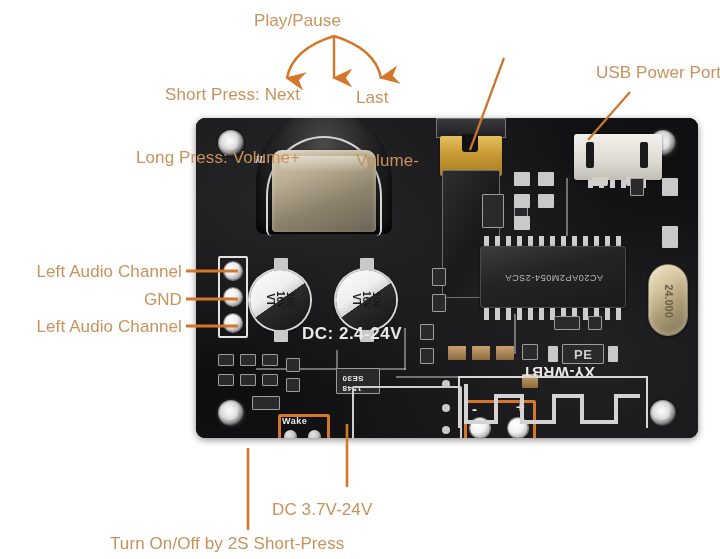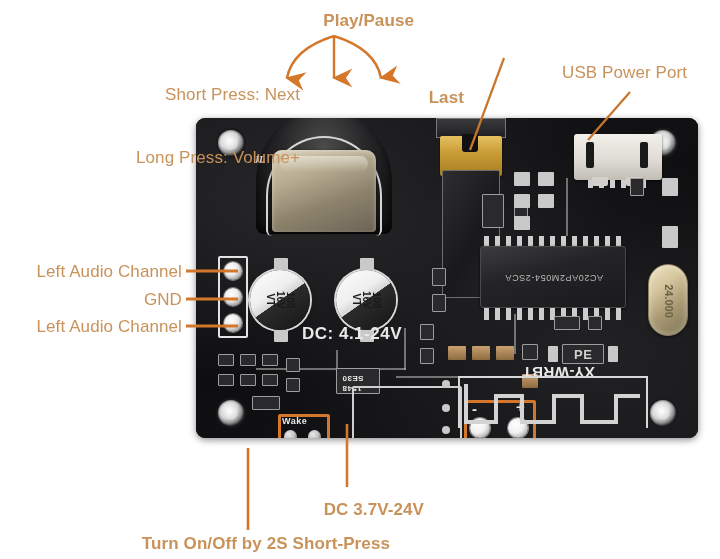--- a/index.html
+++ b/index.html
@@ -14,21 +14,21 @@
   
   .anno{
     position:absolute;
     color:#c8925a;
     font-size:17px;
     line-height:21px;
     white-space:pre;
     letter-spacing:.1px;
   }
   .anno.r{text-align:right;}
-  .anno.c{text-align:right;font-weight:bold;}
+  .anno.c{text-align:left;}
 
   
   #lines{position:absolute;left:0;top:0;width:720px;height:559px;pointer-events:none;}
 
   
   #board{
     position:absolute;
     left:196px;top:118px;width:502px;height:320px;
     background:#111113;
     border-radius:9px;
@@ -319,21 +319,21 @@
     <div class="smd" style="left:466px;top:60px;width:16px;height:18px;"></div>
     <div class="smd dark" style="left:434px;top:60px;width:14px;height:18px;"></div>
 
     <div class="smd dark" style="left:366px;top:226px;width:42px;height:20px;"></div>
     <div class="silktxt" style="left:378px;top:229px;font-size:13px;color:#d0d0d0;">PE</div>
     <div class="smd" style="left:352px;top:228px;width:10px;height:16px;"></div>
     <div class="smd" style="left:412px;top:228px;width:10px;height:16px;"></div>
     <div class="smd dark" style="left:358px;top:198px;width:26px;height:14px;"></div>
     <div class="smd dark" style="left:392px;top:198px;width:14px;height:14px;"></div>
 
-    <div class="silktxt" style="left:106px;top:206px;font-size:17px;">DC: 4.1-24V</div>
+    <div class="silktxt" style="left:106px;top:206px;font-size:17px;">DC: 2.4-24V</div>
 
     <div class="silkbox" style="left:156px;top:268px;width:110px;height:60px;border-color:#cfcfcf;border-width:2px;"></div>
     <div id="pwrBox"></div>
     <div class="silktxt" style="left:276px;top:282px;font-size:15px;">-</div>
     <div class="silktxt" style="left:320px;top:280px;font-size:15px;">+</div>
     <div class="bigpad" style="left:274px;top:300px;"></div>
     <div class="bigpad" style="left:312px;top:300px;"></div>
 
     <div id="wakeBox"></div>
     <div class="silktxt" style="left:86px;top:298px;font-size:9px;text-align:center;">Wake</div>
@@ -380,26 +380,27 @@
     <line x1="248" y1="448" x2="248" y2="530" stroke="#d4772a" stroke-width="2.6"></line>
   </svg>
 
   <div class="anno r" style="left:0px;top:42px;width:300px;">
     <div>Short Press: Next</div>
     <div>Long Press: Volume+</div>
   </div>
 
   <div class="anno c" style="left:254px;top:10px;width:160px;">Play/Pause</div>
 
-  <div class="anno c" style="left:374px;top:45px;width:90px;">
+  <div class="anno c" style="left:356px;top:45px;width:90px;">
     <div>Last</div>
+    <div>Volume-</div>
   </div>
 
 
-  <div class="anno" style="left:562px;top:62px;">USB Power Port</div>
+  <div class="anno" style="left:596px;top:62px;">USB Power Port</div>
 
   <div class="anno r" style="left:0px;top:261px;width:182px;">Left Audio Channel</div>
   <div class="anno r" style="left:0px;top:316px;width:182px;">Left Audio Channel</div>
   <div class="anno r" style="left:0px;top:289px;width:182px;">GND</div>
 
   <div class="anno c" style="left:272px;top:490px;width:152px;margin-top:9px;">DC 3.7V-24V</div>
 
   <div class="anno c" style="left:110px;top:533px;width:280px;">Turn On/Off by 2S Short-Press</div>
 
 </div>

